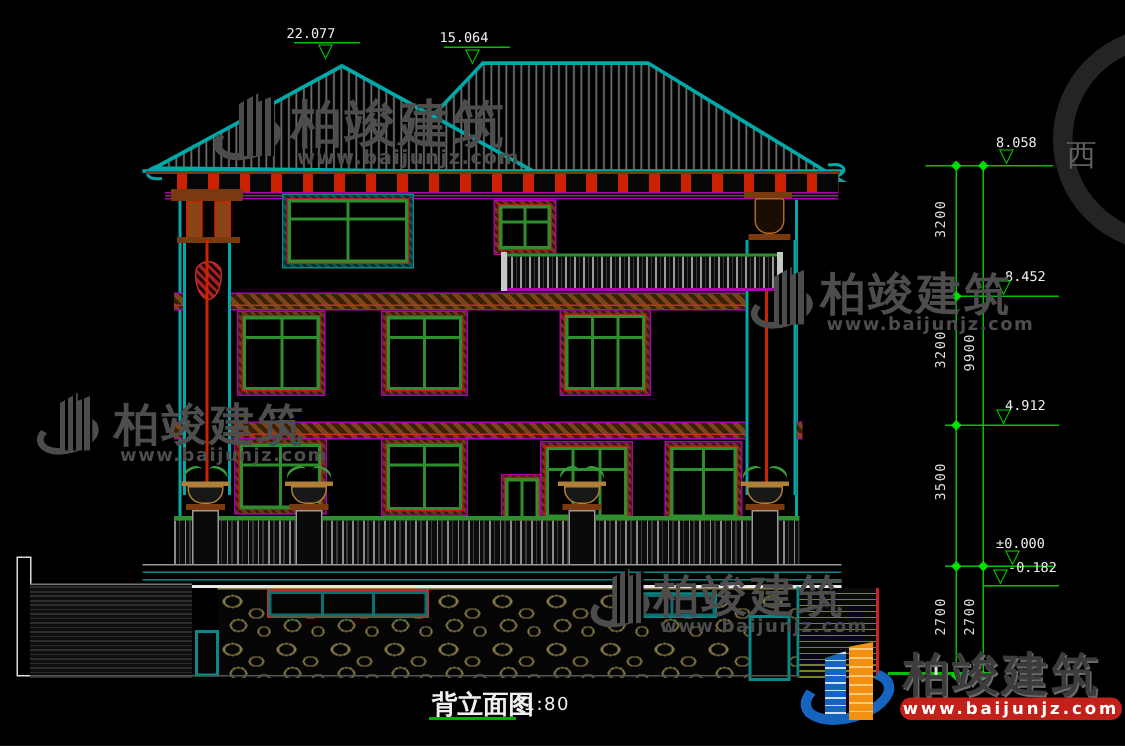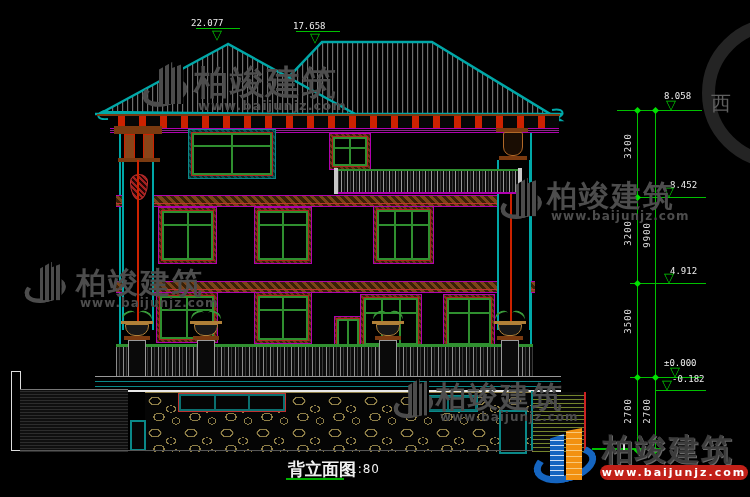--- a/index.html
+++ b/index.html
@@ -287,21 +287,21 @@
   <span class="etext" style="left:670px;top:266px">4.912</span>
   <span class="etri" style="left:664px;top:271px">▽</span>
   <span class="etext" style="left:664px;top:358px">±0.000</span>
   <span class="etri" style="left:670px;top:365px">▽</span>
   <span class="etext" style="left:672px;top:374px">-0.182</span>
   <span class="etri" style="left:662px;top:378px">▽</span>
 
   <span class="etext" style="left:191px;top:18px">22.077</span>
   <span class="etri" style="left:212px;top:28px">▽</span>
   <div class="gline" style="left:196px;top:28px;width:44px;height:1px"></div>
-  <span class="etext" style="left:293px;top:21px">17.658</span>
+  <span class="etext" style="left:293px;top:21px">15.064</span>
   <span class="etri" style="left:310px;top:31px">▽</span>
   <div class="gline" style="left:296px;top:31px;width:44px;height:1px"></div>
 
   <span class="title-cn" style="left:288px;top:458px;font-size:17px">背立面图</span>
   <span class="title-cn" style="left:349px;top:462px;font-size:12px;font-weight:400;letter-spacing:1px">1:80</span>
   <div class="a" style="left:286px;top:478px;width:58px;height:2px;background:#00b000"></div>
 
   <div class="wmGlyph" style="left:142px;top:62px">
     <div class="sw"></div>
       <div class="bd"></div>

